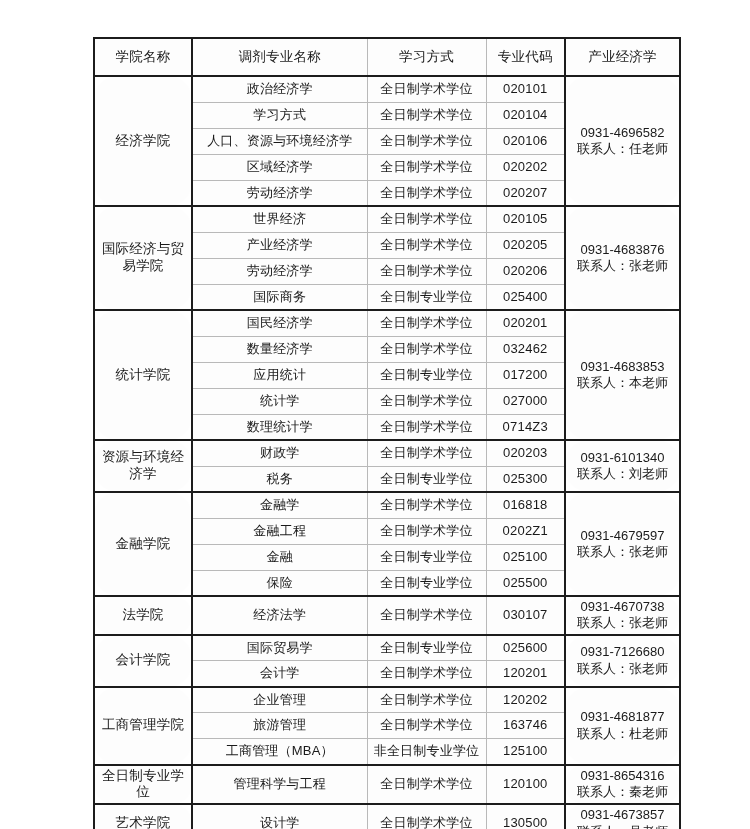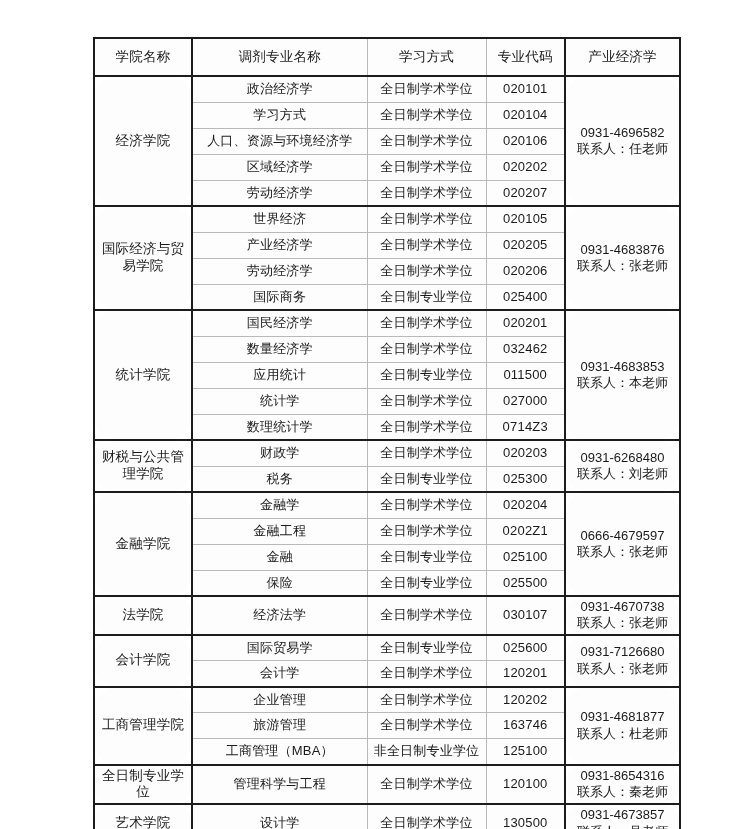--- a/index.html
+++ b/index.html
@@ -184,54 +184,54 @@
             </td>
           </tr>
           <tr>
             <td class="col-major nowrap">数量经济学</td>
             <td class="col-mode nowrap">全日制学术学位</td>
             <td class="col-code">032462</td>
           </tr>
           <tr>
             <td class="col-major nowrap">应用统计</td>
             <td class="col-mode nowrap">全日制专业学位</td>
-            <td class="col-code">011500</td>
+            <td class="col-code">017200</td>
           </tr>
           <tr>
             <td class="col-major nowrap">统计学</td>
             <td class="col-mode nowrap">全日制学术学位</td>
             <td class="col-code">027000</td>
           </tr>
           <tr>
             <td class="col-major nowrap">数理统计学</td>
             <td class="col-mode nowrap">全日制学术学位</td>
             <td class="col-code">0714Z3</td>
           </tr>
           <tr class="group-start">
-            <td class="col-college" rowspan="2">财税与公共管理学院</td>
+            <td class="col-college" rowspan="2">资源与环境经济学</td>
             <td class="col-major nowrap">财政学</td>
             <td class="col-mode nowrap">全日制学术学位</td>
             <td class="col-code">020203</td>
             <td class="col-contact" rowspan="2">
-              <span class="line">0931-6268480</span>
+              <span class="line">0931-6101340</span>
               <span class="line">联系人：刘老师</span>
             </td>
           </tr>
           <tr>
             <td class="col-major nowrap">税务</td>
             <td class="col-mode nowrap">全日制专业学位</td>
             <td class="col-code">025300</td>
           </tr>
           <tr class="group-start">
             <td class="col-college" rowspan="4">金融学院</td>
             <td class="col-major nowrap">金融学</td>
             <td class="col-mode nowrap">全日制学术学位</td>
-            <td class="col-code">020204</td>
+            <td class="col-code">016818</td>
             <td class="col-contact" rowspan="4">
-              <span class="line">0666-4679597</span>
+              <span class="line">0931-4679597</span>
               <span class="line">联系人：张老师</span>
             </td>
           </tr>
           <tr>
             <td class="col-major nowrap">金融工程</td>
             <td class="col-mode nowrap">全日制学术学位</td>
             <td class="col-code">0202Z1</td>
           </tr>
           <tr>
             <td class="col-major nowrap">金融</td>

